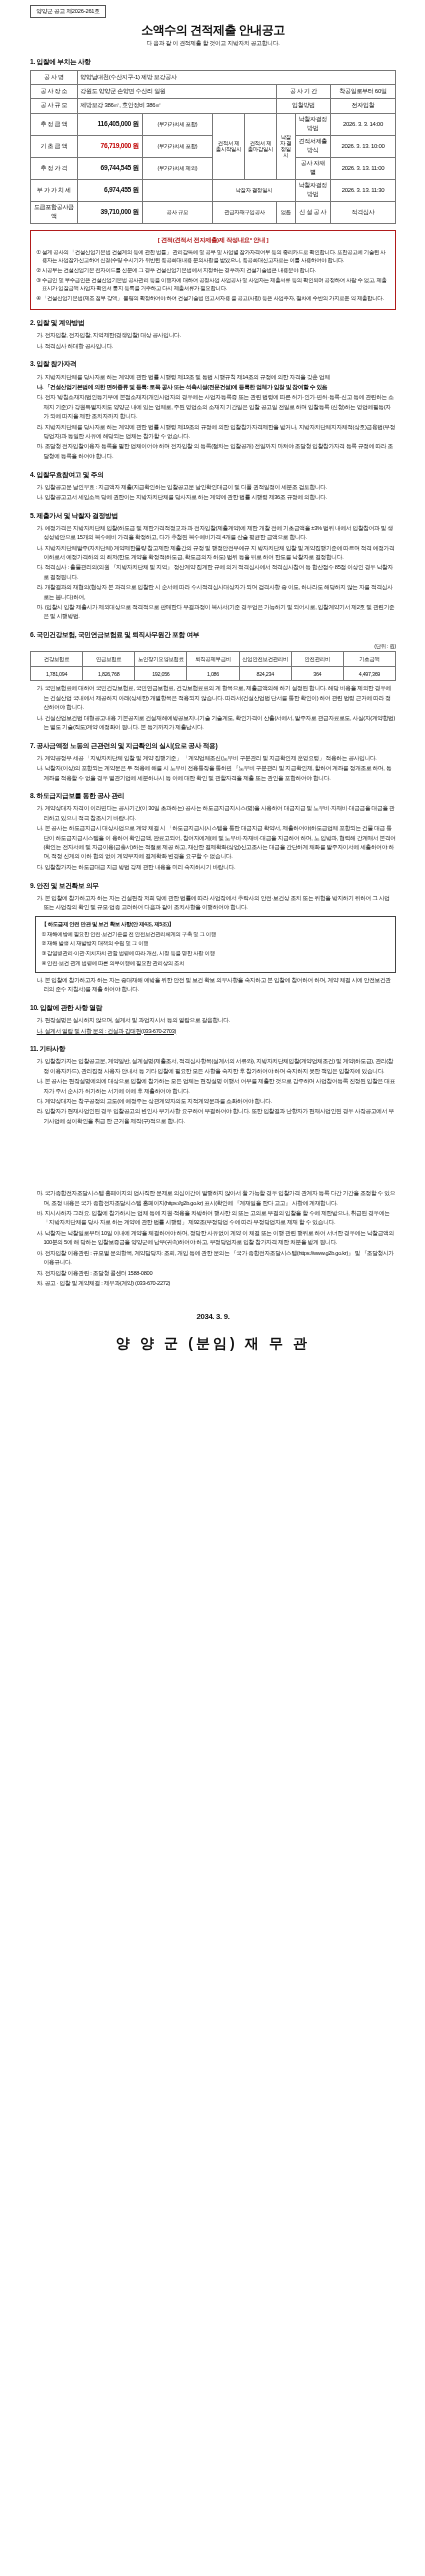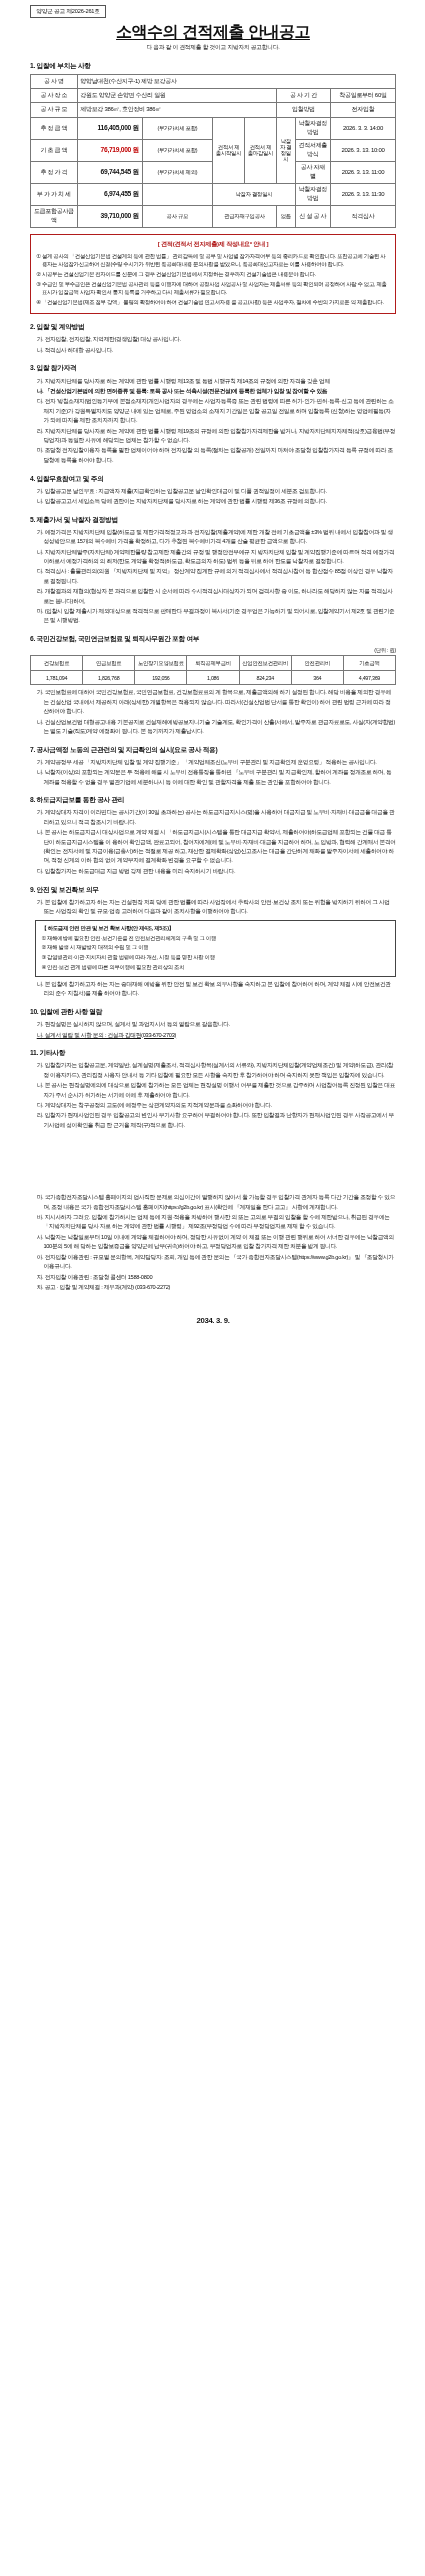--- a/index.html
+++ b/index.html
@@ -27,25 +27,24 @@
     padding: 1.5px 5.2px 1.5px 5.2px;
     font-size: 5.7px;
     letter-spacing: -0.2px;
     margin-bottom: 3.1px;
   }
   .title-wrap {
     text-align: center;
     margin-top: 1px;
   }
   h1.doc-title {
-    font-size: 16px;
+    font-size: 12px;
     font-weight: bold;
     letter-spacing: -0.5px;
     margin: 1px 0 1px 0;
-    text-decoration: underline;
     text-underline-offset: 2.1px;
   }
   .doc-subtitle {
     font-size: 5.7px;
     letter-spacing: -0.2px;
     margin-bottom: 5.2px;
   }
 
   
   table.info {
@@ -403,15 +402,16 @@
     <p class="l2">마. 국가종합전자조달시스템 홈페이지의 업사직한 문제로 의심이간이 발행하지 않아서 활 가능할 경우 입찰가격 관계자 등록 다간 기간을 조정할 수 있으며, 조정 내용은 국가 종합전자조달시스템 홈페이지(https://g2b.go.kr) 표시(확인에 『게재일을 한다 고고』 사항에 게재합니다.</p>
     <p class="l2">바. 지시사하자 그러요. 입찰에 참가하시는 업체 등에 지원·적용을 차방하여 행사한 의 또는 고의로 부결의 입찰을 할 수에 제한받으나, 취급된 경우에는 「지방자치단체를 당사 자로 하는 계약에 관한 법률 시행령」 제92조(부정당업 수에 따라 부정당업자로 제재 할 수 있습니다.</p>
     <p class="l2">사. 낙찰자는 낙찰일로부터 10일 이내에 계약을 체결하여야 하며, 정당한 사유없이 계약 이 체결 또는 이행 관련 행위로 하여 서너한 경우에는 낙찰금액의 100분의 5에 해 당하는 입찰보증금을 양양군에 납부(귀속)하여야 하고, 부정당업자로 입찰 참가자격 제한 처분을 받게 됩니다.</p>
     <p class="l2">아. 전자입찰 이용관련 : 규모별 문의항목, 계약담당자: 조회, 개입 등에 관한 문의는 『국가 종합전자조달시스템(https://www.g2b.go.kr)』 및 『조달청시가 이용규니다.</p>
     <p class="l2">자. 전자입찰 이용관련 : 조달청 콜센터 1588-0800</p>
     <p class="l2">차. 공고 · 입찰 및 계약체결 : 제무과(계약) (033-670-2272)</p>
   </div>
 
   
   <div class="foot-date">2034. 3. 9.</div>
+  <div class="foot-org">양 양 군 (분임) 재 무 관</div>
 
 </div>
 
 
 </body></html>

